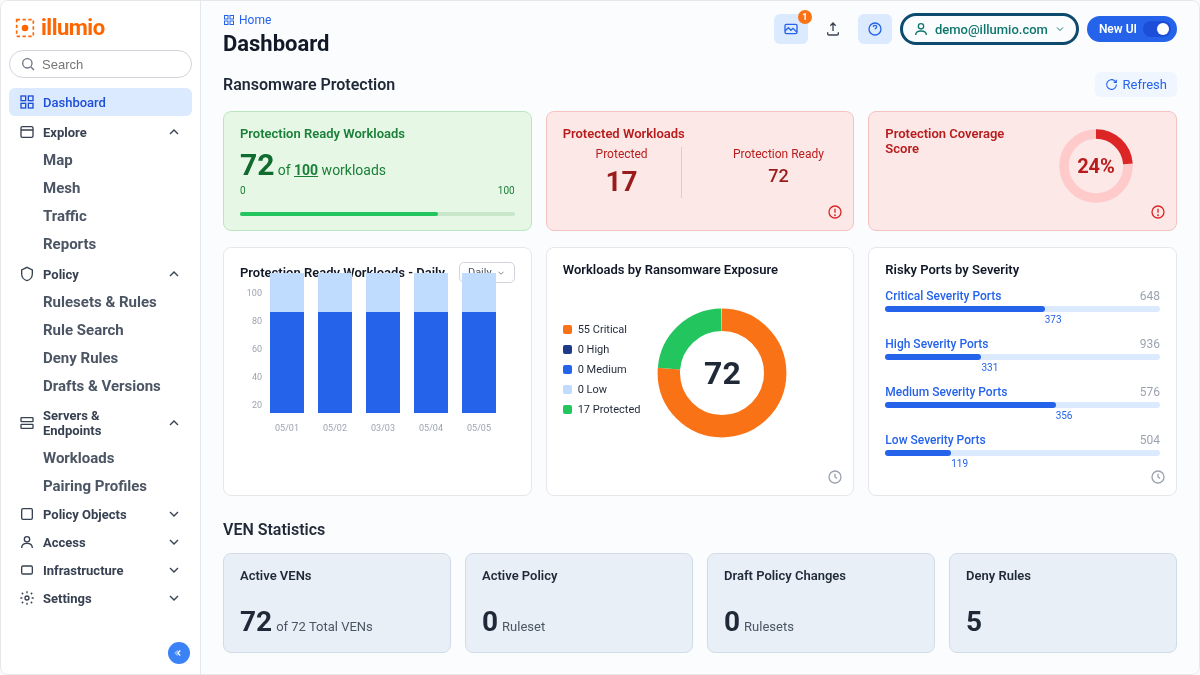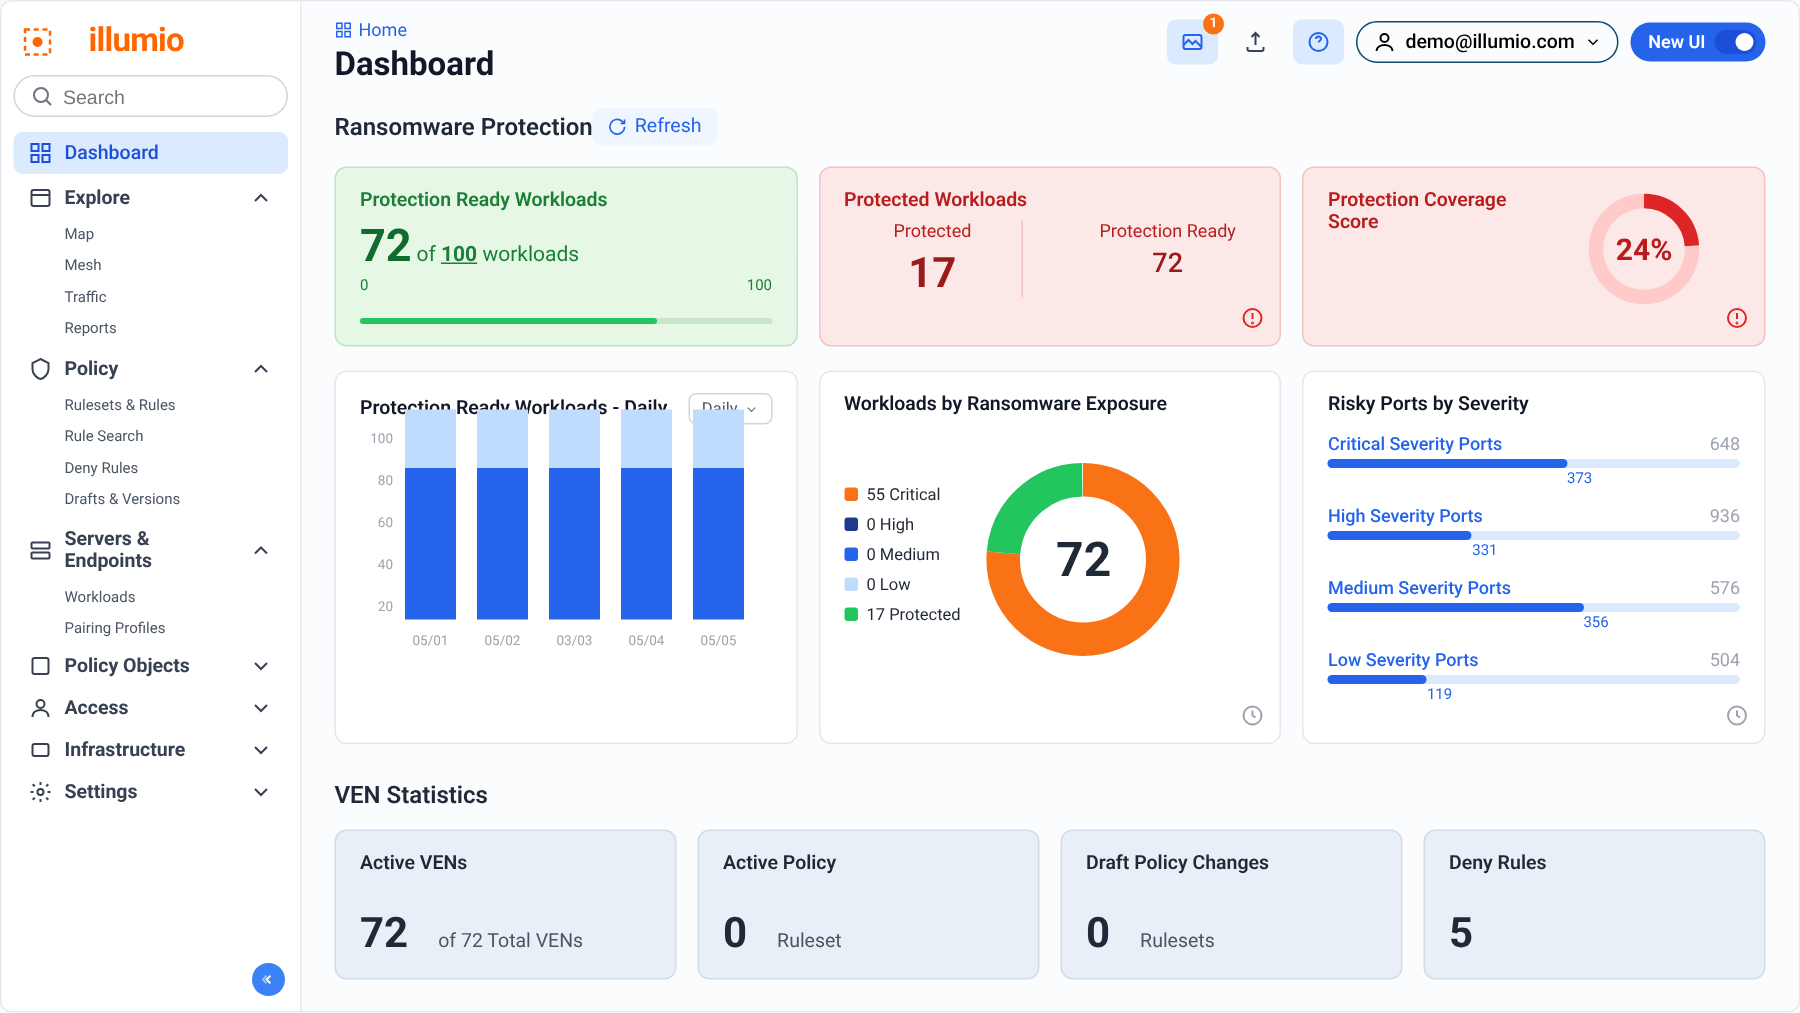--- a/index.html
+++ b/index.html
@@ -1,47 +1,47 @@
 <!DOCTYPE html>
 <html><head>
 <meta charset="utf-8">
 <style>
 * { box-sizing: border-box; margin: 0; padding: 0; }
 body { font-family: -apple-system, BlinkMacSystemFont, "Segoe UI", Roboto, sans-serif; background: #f9fafb; color: #1f2937; font-size: 13px; }
 .app { display: flex; height: 675px; width: 1200px; border: 1px solid #e5e7eb; border-radius: 8px; overflow: hidden; background: #fff; }
 
 
 .sidebar { width: 200px; background: #fff; border-right: 1px solid #e5e7eb; display: flex; flex-direction: column; padding: 10px 8px; position: relative; }
-.logo { display: flex; align-items: center; gap: 24px; padding: 4px 6px 10px; }
+.logo { display: flex; align-items: center; gap: 6px; padding: 4px 6px 10px; }
 .logo-mark { width: 20px; height: 20px; }
 .logo-text { font-size: 22px; font-weight: 700; color: #ff6600; letter-spacing: -0.5px; }
 .search-box { display: flex; align-items: center; gap: 6px; border: 1px solid #d1d5db; border-radius: 16px; padding: 5px 10px; margin-bottom: 10px; }
 .search-box input { border: none; outline: none; font-size: 13px; flex: 1; background: transparent; }
 .nav-item { display: flex; align-items: center; gap: 8px; padding: 6px 10px; border-radius: 6px; cursor: pointer; font-size: 13px; color: #374151; font-weight: bold; }
 .nav-item.active { background: #dbeafe; color: #1d4ed8; font-weight: 500; }
 .nav-item .chev { margin-left: auto; }
-.nav-sub { padding: 5px 10px 5px 34px; font-size: 10px; color: #4b5563; cursor: pointer; }
+.nav-sub { padding: 5px 10px 5px 34px; font-size: 15px; color: #4b5563; cursor: pointer; font-weight: bold; }
 .nav-section { margin-top: 2px; }
 .collapse-btn { position: absolute; bottom: 10px; right: 10px; width: 22px; height: 22px; border-radius: 50%; background: #3b82f6; display: flex; align-items: center; justify-content: center; color: #fff; cursor: pointer; }
 
 
 .main { flex: 1; overflow-y: auto; background: #fbfcfd; }
 .topbar { display: flex; align-items: flex-start; padding: 12px 22px 6px; }
 .tb-left { flex: 1; }
 .breadcrumb { color: #2563eb; font-size: 12px; display: flex; align-items: center; gap: 4px; margin-bottom: 4px; }
 .page-title { font-size: 22px; font-weight: 700; color: #111827; }
 .tb-right { display: flex; align-items: center; gap: 8px; }
 .icon-btn { width: 34px; height: 30px; border-radius: 6px; display: flex; align-items: center; justify-content: center; cursor: pointer; position: relative; }
 .icon-btn.blue-bg { background: #dbeafe; }
 .badge { position: absolute; top: -4px; right: -4px; background: #f97316; color: #fff; border-radius: 50%; width: 14px; height: 14px; font-size: 9px; display: flex; align-items: center; justify-content: center; font-weight: 700; }
-.user-pill { display: flex; align-items: center; gap: 6px; border: 1px solid #0c4a6e; border-radius: 16px; padding: 5px 10px; color: #000000; cursor: pointer; font-weight: 500; font-size: 13px; }
+.user-pill { display: flex; align-items: center; gap: 6px; border: 3px solid #0c4a6e; border-radius: 16px; padding: 5px 10px; color: #0f766e; cursor: pointer; font-weight: 500; font-size: 13px; }
 .newui-pill { background: #2563eb; color: #fff; border-radius: 16px; padding: 5px 6px 5px 12px; display: flex; align-items: center; gap: 6px; font-weight: 600; font-size: 12px; cursor: pointer; }
 .toggle-knob { width: 28px; height: 16px; background: #1d4ed8; border-radius: 10px; position: relative; }
 .toggle-knob::after { content: ''; position: absolute; right: 2px; top: 2px; width: 12px; height: 12px; border-radius: 50%; background: #fff; }
-.section-row { display: flex; align-items: center; justify-content: flex-start; padding: 10px 22px 6px; }
+.section-row { display: flex; align-items: center; justify-content: space-between; padding: 10px 22px 6px; }
 .section-title { font-size: 16px; font-weight: 600; }
 .refresh-btn { display: flex; align-items: center; gap: 5px; background: #eff6ff; color: #2563eb; border-radius: 6px; padding: 5px 10px; cursor: pointer; font-size: 13px; }
 
 
 .cards-row { display: flex; gap: 14px; padding: 8px 22px; }
 .card { flex: 1; border-radius: 8px; padding: 14px 16px; position: relative; }
 .card.green { background: #e6f7e6; border: 1px solid #bae6c1; }
 .card.red { background: #fde8e8; border: 1px solid #f5c2c2; }
 .card-label { font-size: 13px; font-weight: 600; margin-bottom: 6px; }
 .green .card-label { color: #1a7f37; }
@@ -91,21 +91,21 @@
 .severity-bar { height: 6px; background: #dbeafe; border-radius: 3px; position: relative; overflow: visible; }
 .severity-fill { height: 100%; background: #2563eb; border-radius: 3px; }
 .severity-val { font-size: 10px; color: #2563eb; margin-top: 2px; }
 .clock-icon { position: absolute; bottom: 10px; right: 10px; color: #9ca3af; }
 
 
 .ven-row { display: flex; gap: 14px; padding: 8px 22px 14px; }
 .ven-card { flex: 1; background: #e8eff7; border: 1px solid #d1dce8; border-radius: 8px; padding: 14px 16px; }
 .ven-label { font-size: 13px; font-weight: 600; color: #1f2937; margin-bottom: 22px; }
 .ven-num { font-size: 28px; font-weight: 700; color: #1f2937; }
-.ven-sub { font-size: 13px; color: #4b5563; margin-left: 20px; }
+.ven-sub { font-size: 13px; color: #4b5563; margin-left: 4px; }
 
 svg.icn { width: 16px; height: 16px; flex-shrink: 0; }
 </style>
 </head>
 <body>
 
 <div class="app">
 
   <div class="sidebar">
     <div class="logo">

